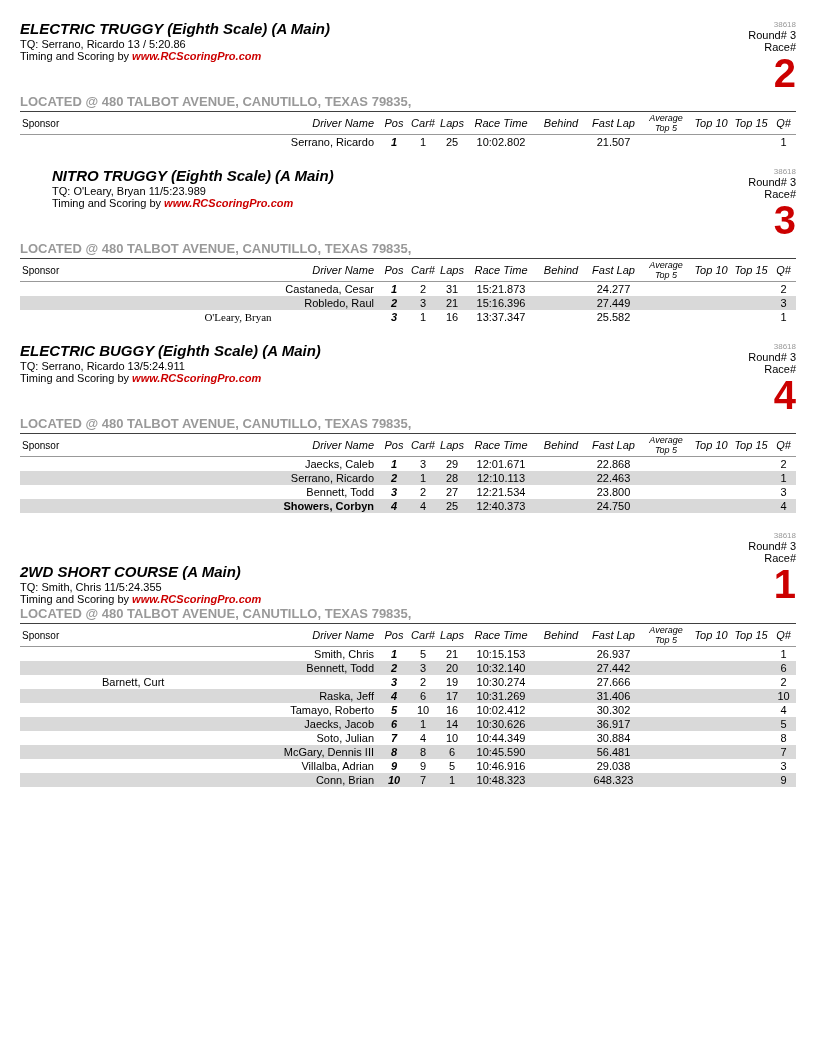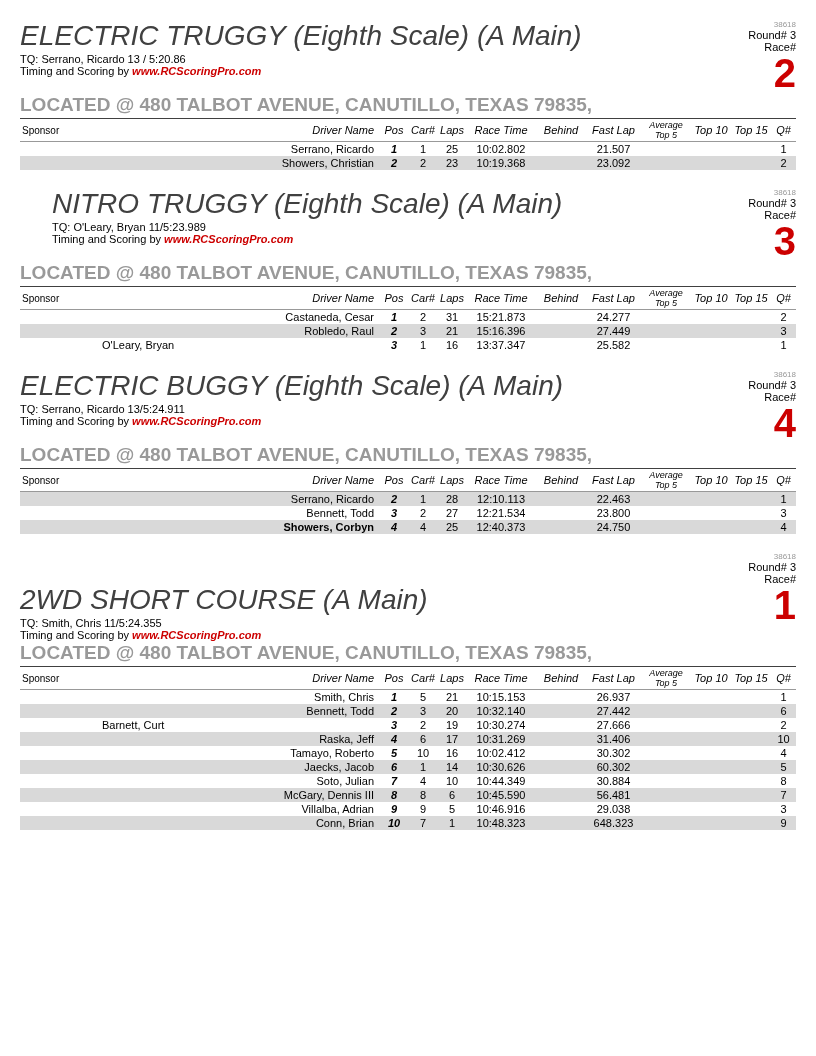--- a/index.html
+++ b/index.html
@@ -10,42 +10,42 @@
       width: 816px;
       min-height: 1056px;
       padding: 20px;
       color: #000;
     }
     .race-section {
       margin-bottom: 18px;
       position: relative;
     }
     .race-title {
-      font-size: 28px;
+      font-size: 15px;
       font-style: italic;
-      font-weight: normal;
-      color: #404040;
+      font-weight: bold;
+      color: #000000;
       display: inline;
     }
     .tq-line {
       font-size: 11px;
       color: #000;
       margin-top: 1px;
     }
     .timing-line {
       font-size: 11px;
       color: #000;
     }
     .timing-line span.brand {
       color: #cc0000;
       font-weight: bold;
       font-style: italic;
     }
     .location-line {
-      font-size: 19px;
+      font-size: 13px;
       font-weight: bold;
       color: #999;
       margin-top: 1px;
       margin-bottom: 2px;
     }
     table {
       width: 100%;
       border-collapse: collapse;
       font-size: 11px;
     }
@@ -135,34 +135,20 @@
             <td>1</td>
             <td>25</td>
             <td>10:02.802</td>
             <td></td>
             <td>21.507</td>
             <td></td>
             <td></td>
             <td></td>
             <td>1</td>
           </tr>
-          <tr class="shaded">
-            <td style="text-align:left;"></td>
-            <td style="text-align:right; padding-right:6px;">Showers, Christian</td>
-            <td style="font-style:italic; font-weight:bold;">2</td>
-            <td>2</td>
-            <td>23</td>
-            <td>10:19.368</td>
-            <td></td>
-            <td>23.092</td>
-            <td></td>
-            <td></td>
-            <td></td>
-            <td>2</td>
-          </tr>
         </tbody>
       </table>
     </div>
     <div class="race-section">
       <div class="title-row">
         <div style="flex: 1 1 0%; margin-left: 32px;"><div class="race-title">NITRO TRUGGY (Eighth Scale) (A Main)</div><div class="tq-line">TQ: O'Leary, Bryan 11/5:23.989</div><div class="timing-line">Timing and Scoring by <span class="brand">www.RCScoringPro.com</span></div></div>
         <div class="round-info">
           <div class="small-id">38618</div>
           <div style="font-size: 11px;"><span>Round#</span> <span>3</span></div>
           <div style="font-size: 11px;">Race#</div>
@@ -211,21 +197,21 @@
             <td>15:16.396</td>
             <td></td>
             <td>27.449</td>
             <td></td>
             <td></td>
             <td></td>
             <td>3</td>
           </tr>
           <tr>
             <td style="text-align:left;"></td>
-            <td style="text-align:left; padding-right:6px;">O'Leary, Bryan</td>
+            <td style="text-align:center; padding-right:6px;font-family:Liberation Serif, serif;">O'Leary, Bryan</td>
             <td style="font-style:italic; font-weight:bold;">3</td>
             <td>1</td>
             <td>16</td>
             <td>13:37.347</td>
             <td></td>
             <td>25.582</td>
             <td></td>
             <td></td>
             <td></td>
             <td>1</td>
@@ -255,20 +241,34 @@
             <th style="width:70px;">Race Time</th>
             <th style="width:50px;">Behind</th>
             <th style="width:55px;">Fast Lap</th>
             <th style="width:50px; font-size:9px; white-space:pre;">Average<br>Top 5</th>
             <th style="width:40px;">Top 10</th>
             <th style="width:40px;">Top 15</th>
             <th style="width:25px;">Q#</th>
           </tr>
         </thead>
         <tbody>
+          <tr>
+            <td style="text-align:left;"></td>
+            <td style="text-align:right; padding-right:6px;">Jaecks, Caleb</td>
+            <td style="font-style:italic; font-weight:bold;">1</td>
+            <td>3</td>
+            <td>29</td>
+            <td>12:01.671</td>
+            <td></td>
+            <td>22.868</td>
+            <td></td>
+            <td></td>
+            <td></td>
+            <td>2</td>
+          </tr>
           <tr class="shaded">
             <td style="text-align:left;"></td>
             <td style="text-align:right; padding-right:6px;">Serrano, Ricardo</td>
             <td style="font-style:italic; font-weight:bold;">2</td>
             <td>1</td>
             <td>28</td>
             <td>12:10.113</td>
             <td></td>
             <td>22.463</td>
             <td></td>
@@ -407,21 +407,21 @@
             <td>4</td>
           </tr>
           <tr class="shaded">
             <td style="text-align:left;"></td>
             <td style="text-align:right; padding-right:6px;">Jaecks, Jacob</td>
             <td style="font-style:italic; font-weight:bold;">6</td>
             <td>1</td>
             <td>14</td>
             <td>10:30.626</td>
             <td></td>
-            <td>60.302</td>
+            <td>36.917</td>
             <td></td>
             <td></td>
             <td></td>
             <td>5</td>
           </tr>
           <tr>
             <td style="text-align:left;"></td>
             <td style="text-align:right; padding-right:6px;">Soto, Julian</td>
             <td style="font-style:italic; font-weight:bold;">7</td>
             <td>4</td>

